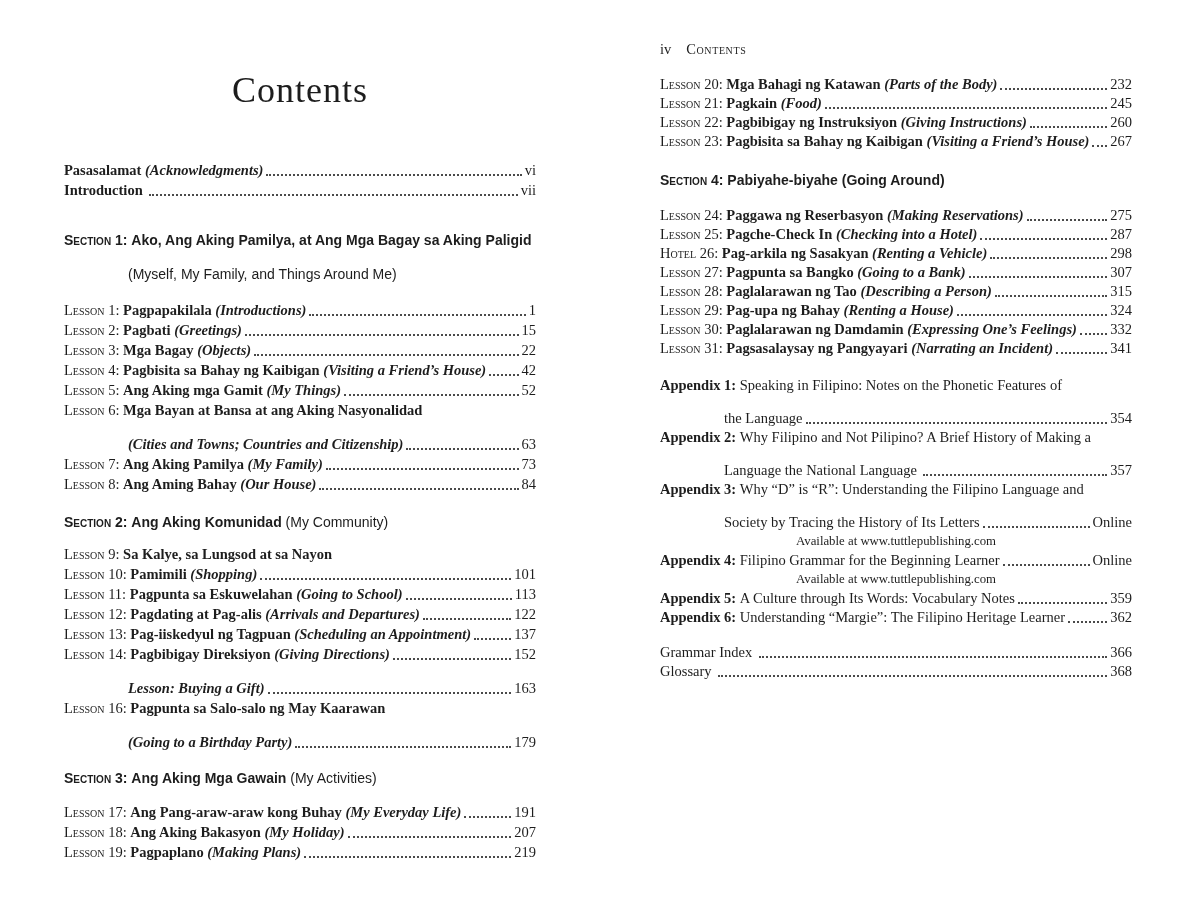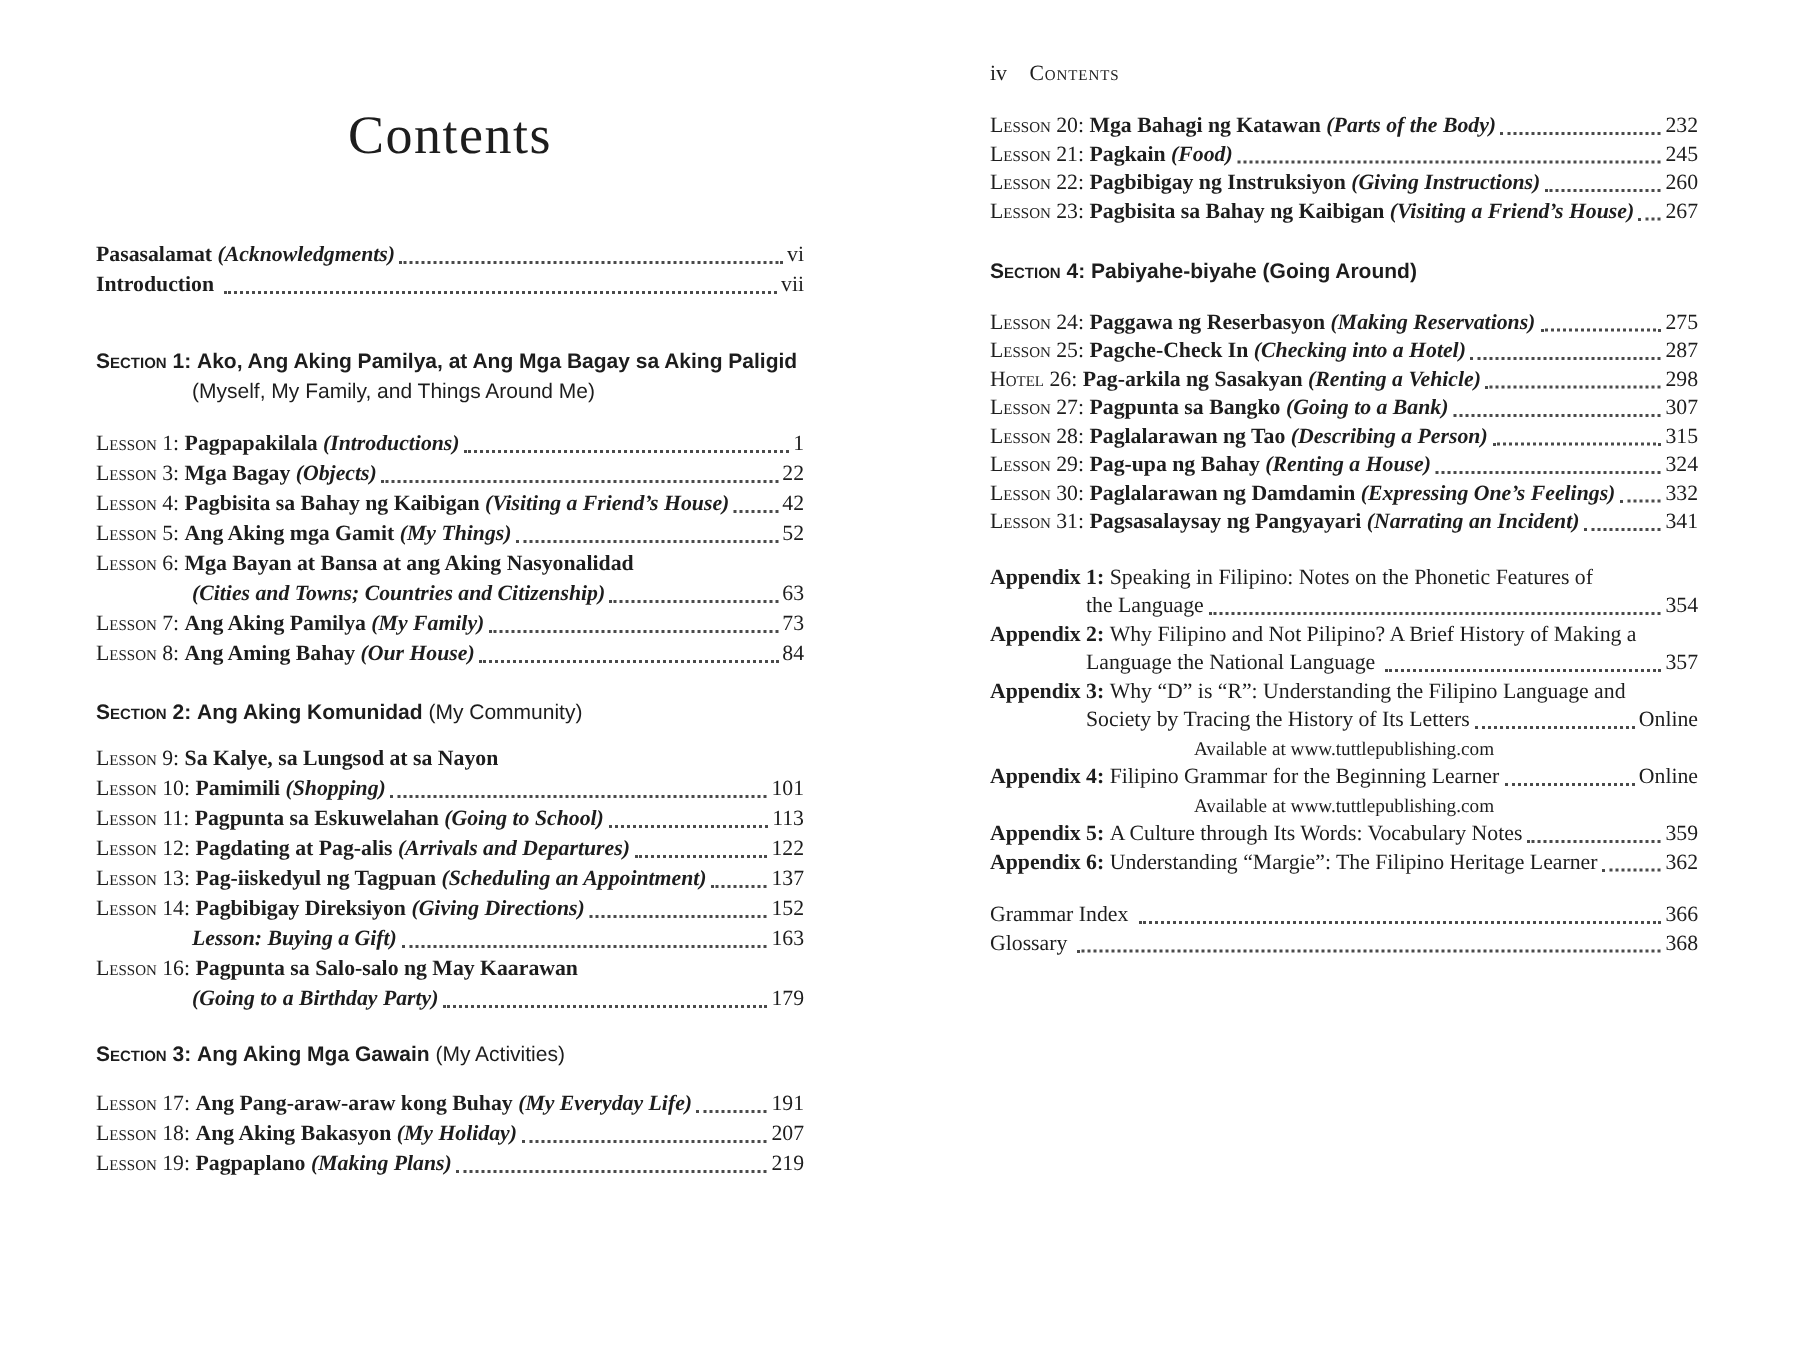--- a/index.html
+++ b/index.html
@@ -56,21 +56,21 @@
   .row span { white-space: pre; }
 
   .sans {
     font-family: "Liberation Sans", sans-serif;
     font-size: 14px;
   }
   .sc  { font-variant: small-caps; text-align: right; }
   .b   { font-weight: 700; }
   .bi  { font-weight: 700; font-style: italic; }
 
-  .ind1 { padding-left: 64px; }
+  .ind1 { padding-left: 64px; margin-top: 14px; }
   .right { justify-content: center; }
   .small { font-size: 12.8px; }
 
   .leader {
     flex: 1 1 0;
     min-width: 10px;
     align-self: flex-end;
     margin: 0 3px 4px 3px;
     border-bottom: 2px dotted #4a4a4a;
   }
@@ -83,20 +83,21 @@
 <div class="page" id="left-page">
   <h1 class="doc-title">Contents</h1>
   <div id="left-lines">
       <div class="row"><span class="b">Pasasalamat </span><span class="bi">(Acknowledgments)</span><span class="leader"></span><span class="pg">vi</span></div>
       <div class="row"><span class="b">Introduction </span><span class="leader"></span><span class="pg">vii</span></div>
       <div class="gap" style="height: 30px;"></div>
       <div class="row sans"><span class="sc b">Section 1: </span><span class="b">Ako, Ang Aking Pamilya, at Ang Mga Bagay sa Aking Paligid</span></div>
       <div class="row sans ind1"><span class="">(Myself, My Family, and Things Around Me)</span></div>
       <div class="gap" style="height: 16px;"></div>
       <div class="row"><span class="sc">Lesson 1: </span><span class="b">Pagpapakilala </span><span class="bi">(Introductions)</span><span class="leader"></span><span class="pg">1</span></div>
+      <div class="row"><span class="sc">Lesson 2: </span><span class="b">Pagbati </span><span class="bi">(Greetings)</span><span class="leader"></span><span class="pg">15</span></div>
       <div class="row"><span class="sc">Lesson 3: </span><span class="b">Mga Bagay </span><span class="bi">(Objects)</span><span class="leader"></span><span class="pg">22</span></div>
       <div class="row"><span class="sc">Lesson 4: </span><span class="b">Pagbisita sa Bahay ng Kaibigan </span><span class="bi">(Visiting a Friend’s House)</span><span class="leader"></span><span class="pg">42</span></div>
       <div class="row"><span class="sc">Lesson 5: </span><span class="b">Ang Aking mga Gamit </span><span class="bi">(My Things)</span><span class="leader"></span><span class="pg">52</span></div>
       <div class="row"><span class="sc">Lesson 6: </span><span class="b">Mga Bayan at Bansa at ang Aking Nasyonalidad</span></div>
       <div class="row ind1"><span class="bi">(Cities and Towns; Countries and Citizenship)</span><span class="leader"></span><span class="pg">63</span></div>
       <div class="row"><span class="sc">Lesson 7: </span><span class="b">Ang Aking Pamilya </span><span class="bi">(My Family)</span><span class="leader"></span><span class="pg">73</span></div>
       <div class="row"><span class="sc">Lesson 8: </span><span class="b">Ang Aming Bahay </span><span class="bi">(Our House)</span><span class="leader"></span><span class="pg">84</span></div>
       <div class="gap" style="height: 18px;"></div>
       <div class="row sans"><span class="sc b">Section 2: </span><span class="b">Ang Aking Komunidad </span><span class="">(My Community)</span></div>
       <div class="gap" style="height: 12px;"></div>

